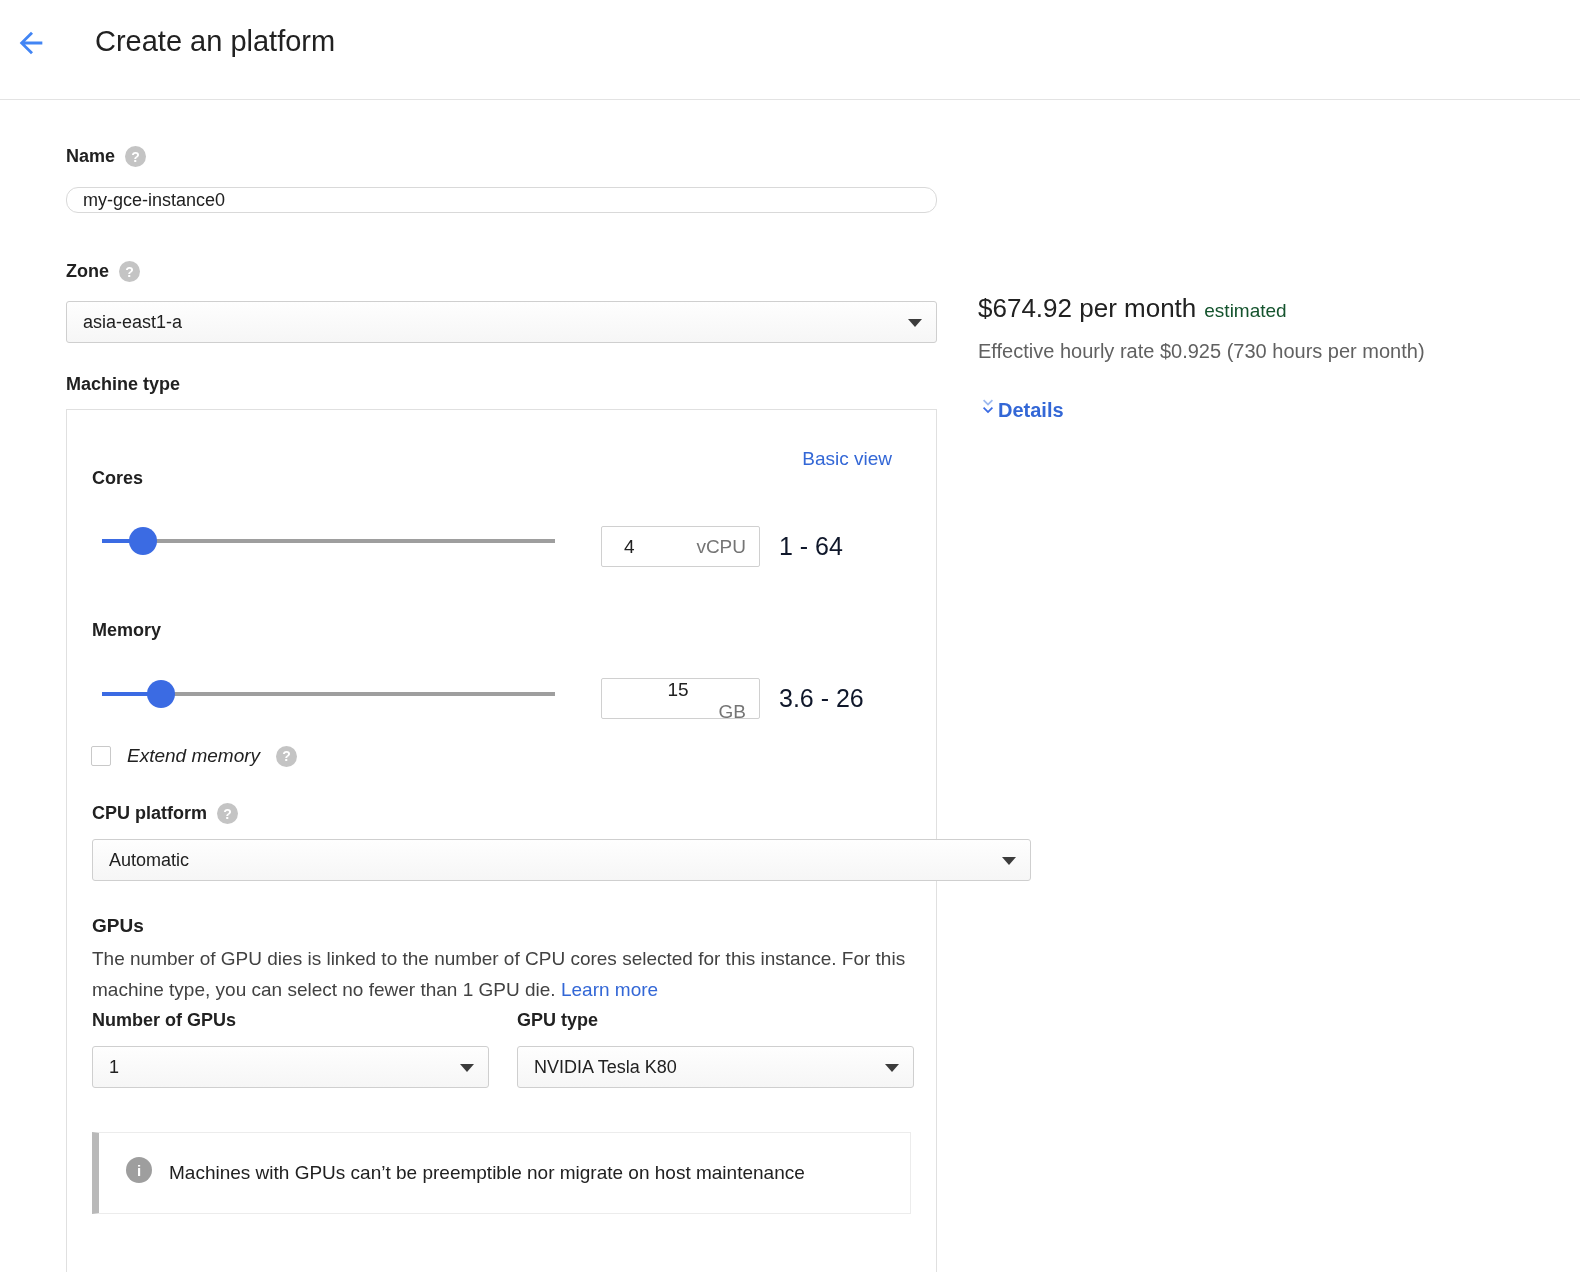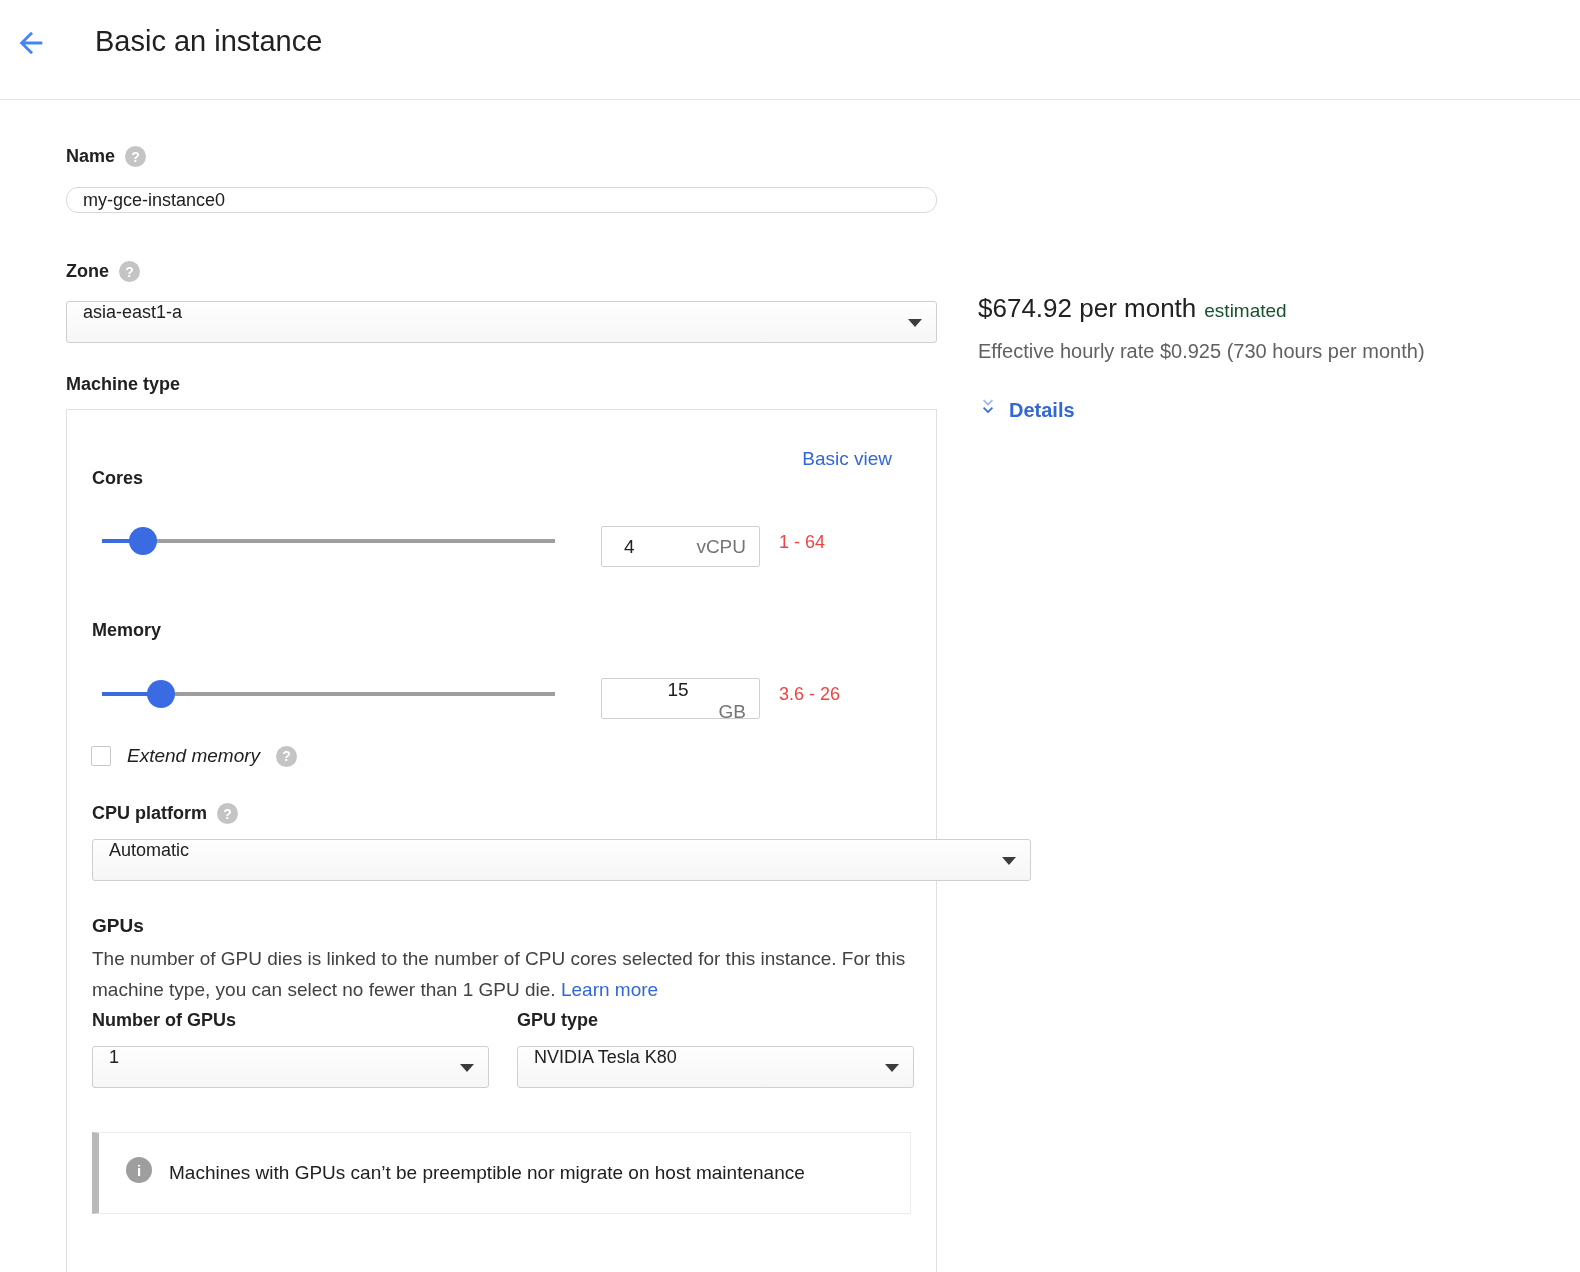--- a/index.html
+++ b/index.html
@@ -20,21 +20,21 @@
   .field-label { font-size:18px; font-weight:700; color:#212121; }
   .help-icon { width:21px; height:21px; border-radius:50%; background:#c4c4c4; color:#ffffff;
                font-size:14px; font-weight:700; display:inline-flex; align-items:center;
                justify-content:center; cursor:pointer; }
 
   .text-input { position:absolute; width:871px; height:26px; border:1px solid #d9d9d9;
                 border-radius:12px; font-size:18px; color:#212121; padding:0 16px;
                 font-family:"Liberation Sans", sans-serif; background:#ffffff; }
 
   .selectbox { position:absolute; height:42px; border:1px solid #cfcfcf; border-radius:3px;
-               background:linear-gradient(#fefefe,#f6f6f6); display:flex; align-items:flex-start;
+               background:linear-gradient(#fefefe,#f6f6f6); display:flex; align-items:center;
                padding:0 16px; font-size:18px; color:#212121; cursor:pointer; }
   .selectbox .caret { position:absolute; right:14px; top:17px; width:0; height:0;
                       border-left:7px solid transparent; border-right:7px solid transparent;
                       border-top:8px solid #3c3c3c; }
 
   .machine-box { position:absolute; top:309px; left:0; width:871px; height:1000px;
                  border:1px solid #e0e0e0; background:#ffffff; }
 
   .link { color:#3367d6; text-decoration:none; cursor:pointer; }
   .basic-view { position:absolute; top:38px; right:44px; font-size:19px; }
@@ -46,57 +46,57 @@
   .slider .track { position:absolute; left:0; top:12px; width:100%; height:4px; background:#9e9e9e; }
   .slider .fill  { position:absolute; left:0; top:12px; height:4px; background:#3b6be3; }
   .slider .handle{ position:absolute; top:0; width:28px; height:28px; margin-left:-14px;
                    border-radius:50%; background:#3b6be3; cursor:grab; }
 
   .value-box { position:absolute; width:159px; height:41px; border:1px solid #d0d0d0;
                border-radius:2px; background:#ffffff; display:flex; align-items:center; }
   .value-box input { width:70px; border:none; outline:none; font-size:19px; color:#212121;
                      padding-left:22px; background:transparent; font-family:"Liberation Sans", sans-serif; }
   .value-box .unit { margin-left:auto; padding-right:13px; font-size:19px; color:#757575; }
-  .range-text { position:absolute; font-size:18px; color:#ef4444; }
+  .range-text { position:absolute; font-size:25px; color:#0f172a; }
 
   .extend-row { position:absolute; display:flex; align-items:center; gap:16px; }
   .checkbox { width:20px; height:20px; border:1px solid #c9c9c9; border-radius:2px;
               background:#ffffff; cursor:pointer; }
   .extend-label { font-size:19px; color:#212121;font-style:italic; }
 
   .gpu-desc { position:absolute; font-size:19px; line-height:31px; color:#424242; }
 
   .notice { position:absolute; width:819px; border:1px solid #ececec; border-left:7px solid #b9b9b9;
             background:#ffffff; display:flex; align-items:flex-start; gap:17px; padding:24px 20px 24px 27px; }
   .info-icon { flex:0 0 aupx; width:26px; height:26px; border-radius:50%; background:#9e9e9e;
                color:#ffffff; font-size:15px; font-weight:700; display:flex; align-items:center;
                justify-content:center; font-style:normal; }
   .notice-text { font-size:19px; line-height:32px; color:#212121; max-width:700px; }
 
   
   .price-panel { position:absolute; left:978px; top:293px; }
   .price-line { font-size:26px; color:#212121; }
   .price-line .estimated { font-size:19px; color:#14532d; margin-left:8px; }
   .hourly { margin-top:16px; font-size:20px; color:#616161; }
-  .details-row { margin-top:34px; display:flex; align-items:center; gap:11px;
+  .details-row { margin-top:34px; display:flex; align-items:center; 
                  font-size:20px; font-weight:700; cursor:pointer; }
   .details-row svg { width:20px; height:22px; }
 </style>
 </head>
 <body>
 
 <div class="header">
   <button class="back-btn">
     <span>
       <svg viewBox="0 0 24 24">
           <path fill="#4285f4" d="M20 11H7.83l5.59-5.59L12 4l-8 8 8 8 1.41-1.41L7.83 13H20v-2z"></path>
         </svg>
     </span>
   </button>
-  <div class="page-title">Basic an instance</div>
+  <div class="page-title">Create an platform</div>
 </div>
 
 <div class="left-col">
 
   <div class="field-label-row" style="top:46px; left:0;">
     <span class="field-label">Name</span>
     <span class="help-icon">?</span>
   </div>
   <input class="text-input" style="top: 87px; left: 0px;" value="my-gce-instance0">
 

